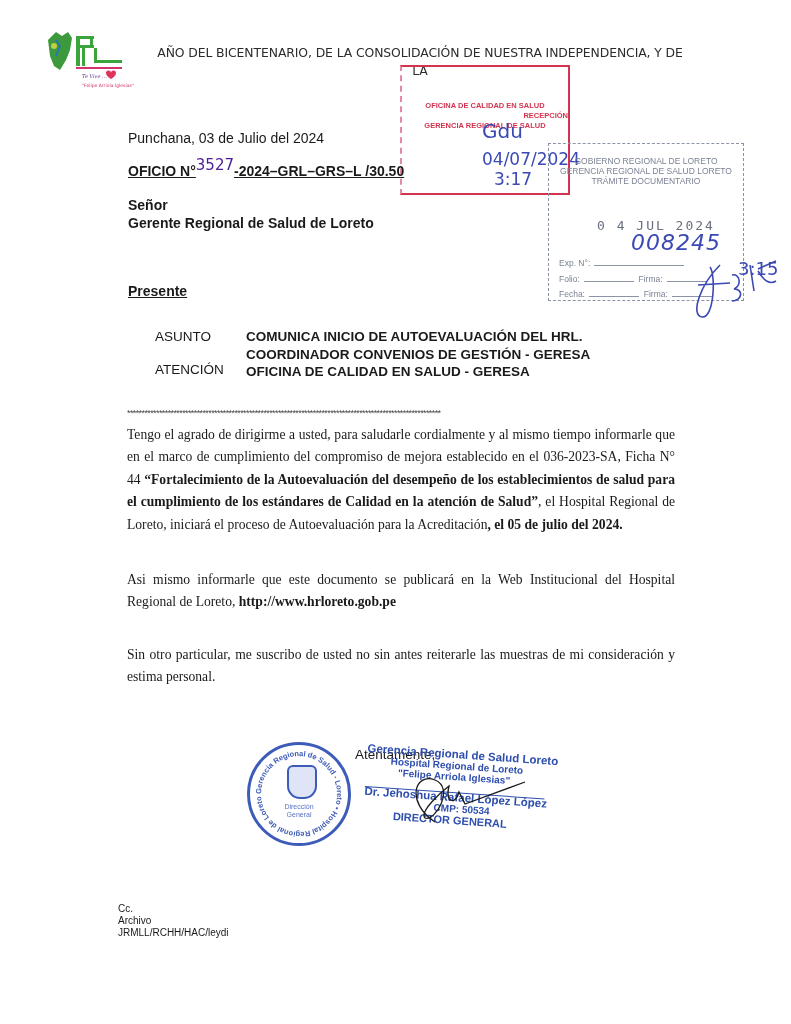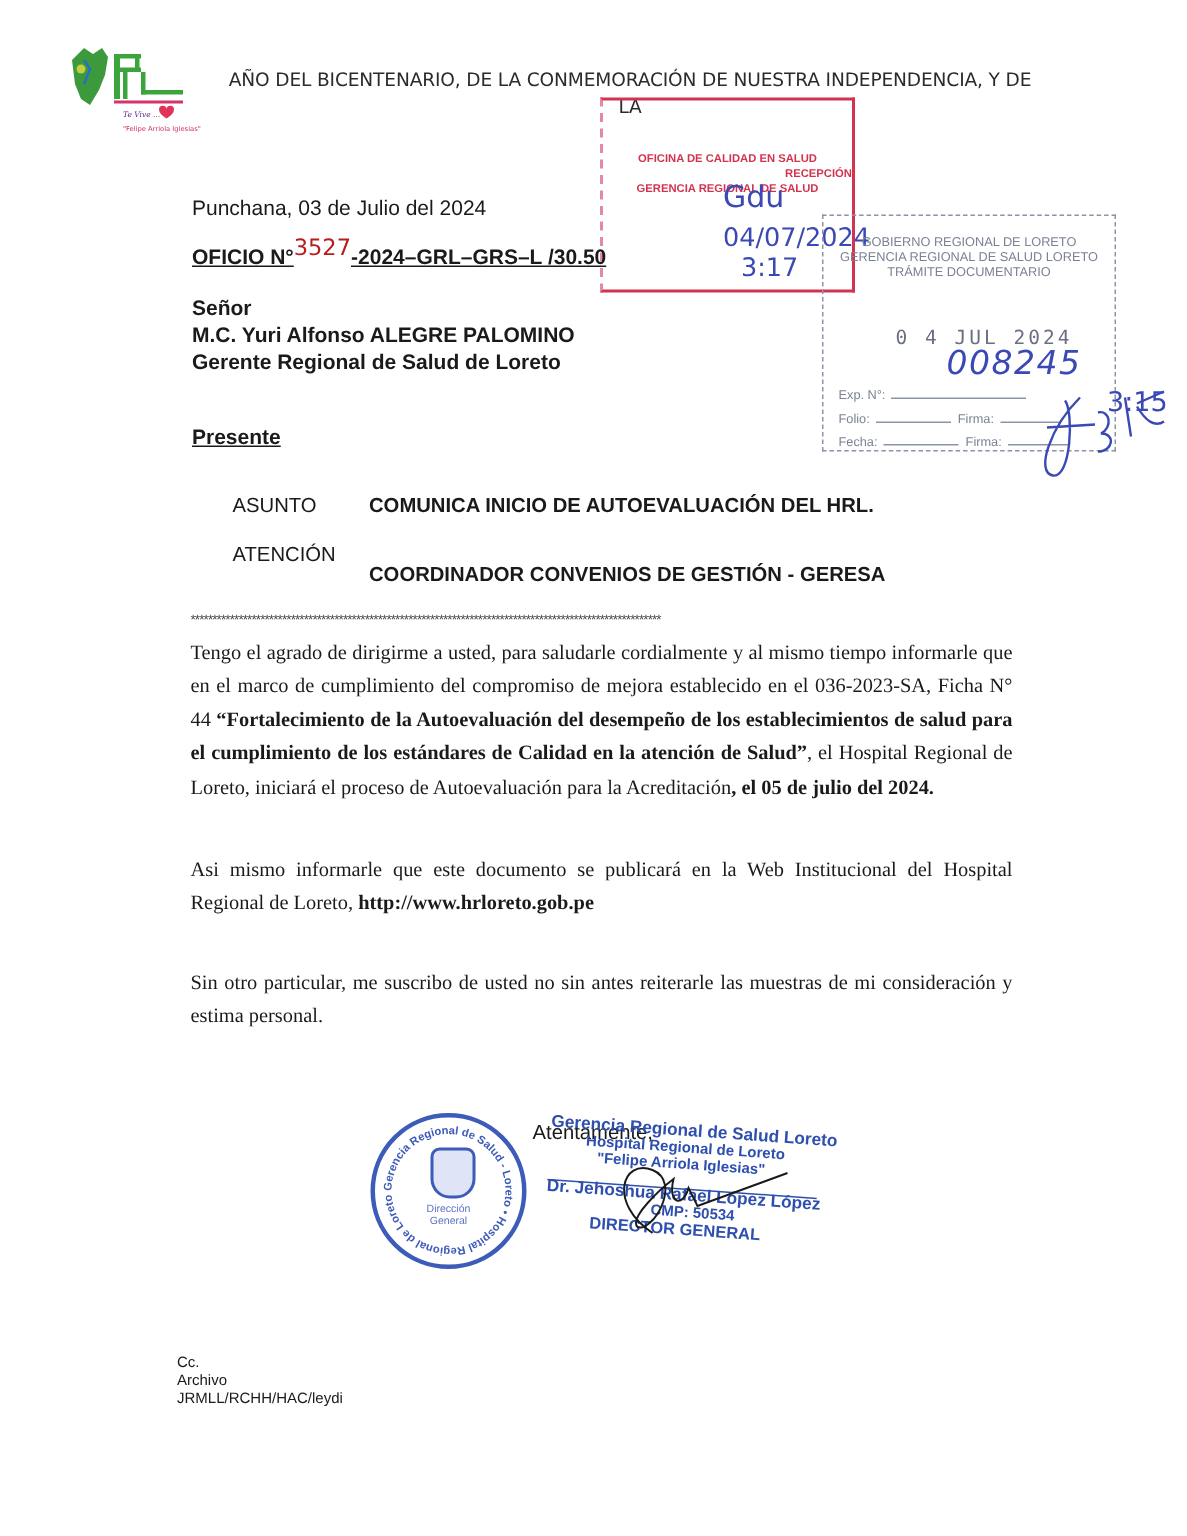--- a/index.html
+++ b/index.html
@@ -7,29 +7,29 @@
          font-family:"Liberation Sans", sans-serif; color:#1a1a1a; }
   .abs { position:absolute; }
 
   
   .logo { left:42px; top:26px; width:98px; height:68px; }
   .header-title { left:150px; top:44px; width:540px; text-align:center;
       font-family:"DejaVu Sans", sans-serif; font-size:12.4px; line-height:18px; color:#2b2b2b; letter-spacing:-0.1px; }
 
   .date { left:128px; top:130px; font-size:14px; }
   .oficio { left:128px; top:162px; font-size:14px; font-weight:bold; text-decoration:underline; }
-  .oficio .hand { font-family:"DejaVu Sans", sans-serif; font-weight:normal; color:#b91c1c; font-size:15px; position:relative; top:-6px; text-decoration:none; display:inline-block; }
+  .oficio .hand { font-family:"DejaVu Sans", sans-serif; font-weight:normal; color:#4c1d95; font-size:15px; position:relative; top:-6px; text-decoration:none; display:inline-block; }
   .senor { left:128px; top:196px; font-size:14px; font-weight:bold; line-height:18px; }
   .presente { left:128px; top:283px; font-size:14px; font-weight:bold; text-decoration:underline; }
 
   .label { font-size:13.5px; font-weight:normal; }
   .asunto-label { left:155px; top:329px; }
   .asunto-val { left:246px; top:329px; font-size:13.5px; font-weight:bold; }
   .atencion-label { left:155px; top:362px; }
-  .atencion-val { left:246px; top:374px; font-size:13.5px; font-weight:bold; line-height:17px; }
+  .atencion-val { left:246px; top:346px; font-size:13.5px; font-weight:bold; line-height:17px; }
 
   .stars { left:127px; top:408px; width:548px; overflow:hidden; white-space:nowrap;
       font-size:9px; letter-spacing:-0.6px; color:#444; }
 
   .body-text { left:127px; width:548px; font-size:13.6px; line-height:22.4px; text-align:justify;font-family:Liberation Serif, serif; }
   .p1 { top:424px; }
   .p2 { top:569px; }
   .p3 { top:644px; }
   .body-text b { font-weight:bold; }
 
@@ -83,21 +83,21 @@
     <rect x="52" y="22" width="3" height="15" fill="#3aa53a"></rect>
     <rect x="52" y="34" width="28" height="3" fill="#3aa53a"></rect>
     <rect x="34" y="41" width="46" height="2" fill="#d2336a"></rect>
     <text x="40" y="52" font-size="5" fill="#5a2a8a" font-family="DejaVu Serif, serif" font-style="italic">Te Vive ...</text>
     <path d="M64 47 a2.5 2.5 0 0 1 5 0 a2.5 2.5 0 0 1 5 0 q0 3 -5 6 q-5 -3 -5 -6z" fill="#e0335a"></path>
     <text x="40" y="61" font-size="4.5" fill="#d2336a" font-family="DejaVu Sans, sans-serif">"Felipe Arriola Iglesias"</text>
   </svg>
 </div>
 
 <div class="abs header-title">
-  <div>AÑO DEL BICENTENARIO, DE LA CONMEMORACIÓN DE NUESTRA INDEPENDENCIA, Y DE LA</div>
+  <div>AÑO DEL BICENTENARIO, DE LA CONSOLIDACIÓN DE NUESTRA INDEPENDENCIA, Y DE LA</div>
 </div>
 
 <div class="abs red-stamp">
   <div class="line" style="top:34px;">OFICINA DE CALIDAD EN SALUD</div>
   <div class="line" style="top:44px;text-align:right;">RECEPCIÓN</div>
   <div class="line" style="top:54px;">GERENCIA REGIONAL DE SALUD</div>
   <div class="red-hand" style="left:80px; top:52px; font-size:20px;">Gdu</div>
   <div class="red-hand" style="left:80px; top:82px; font-size:17px;">04/07/2024</div>
   <div class="red-hand" style="left:92px; top:102px; font-size:17px;">3:17</div>
 </div>
@@ -118,32 +118,32 @@
 <div class="abs" style="left:738px; top:258px; font-family:'DejaVu Sans',sans-serif; color:#3a49b4; font-size:18px;">3:15</div>
 
 <div class="abs date">Punchana, 03 de Julio del 2024</div>
 
 <div class="abs oficio">
   <span>OFICIO N°</span><span class="hand">3527</span><span>-2024–GRL–GRS–L /30.50</span>
 </div>
 
 <div class="abs senor">
   <div>Señor</div>
-  <div>M.C. Yuri Alfonso ALEGRE PALOMINO</div>
   <div>Gerente Regional de Salud de Loreto</div>
 </div>
 
 <div class="abs presente">Presente</div>
 
 <div class="abs label asunto-label">ASUNTO</div>
 <div class="abs asunto-val">COMUNICA INICIO DE AUTOEVALUACIÓN DEL HRL.</div>
 
 <div class="abs label atencion-label">ATENCIÓN</div>
 <div class="abs atencion-val">
   <div>COORDINADOR CONVENIOS DE GESTIÓN - GERESA</div>
+  <div>OFICINA DE CALIDAD EN SALUD - GERESA</div>
 </div>
 
 <div class="abs stars">************************************************************************************************************</div>
 
 <div class="abs body-text p1">
   <span>Tengo el agrado de dirigirme a usted, para saludarle cordialmente y al mismo tiempo informarle que en el marco de cumplimiento del compromiso de mejora establecido en el 036-2023-SA, Ficha N° 44 </span><b>“Fortalecimiento de la Autoevaluación del desempeño de los establecimientos de salud para el cumplimiento de los estándares de Calidad en la atención de Salud”</b><span>, el Hospital Regional de Loreto, iniciará el proceso de Autoevaluación para la Acreditación</span><b>, el 05 de julio del 2024.</b>
 </div>
 
 <div class="abs body-text p2">
   <span>Asi mismo informarle que este documento se publicará en la Web Institucional del Hospital Regional de Loreto, </span><b>http://www.hrloreto.gob.pe</b>

